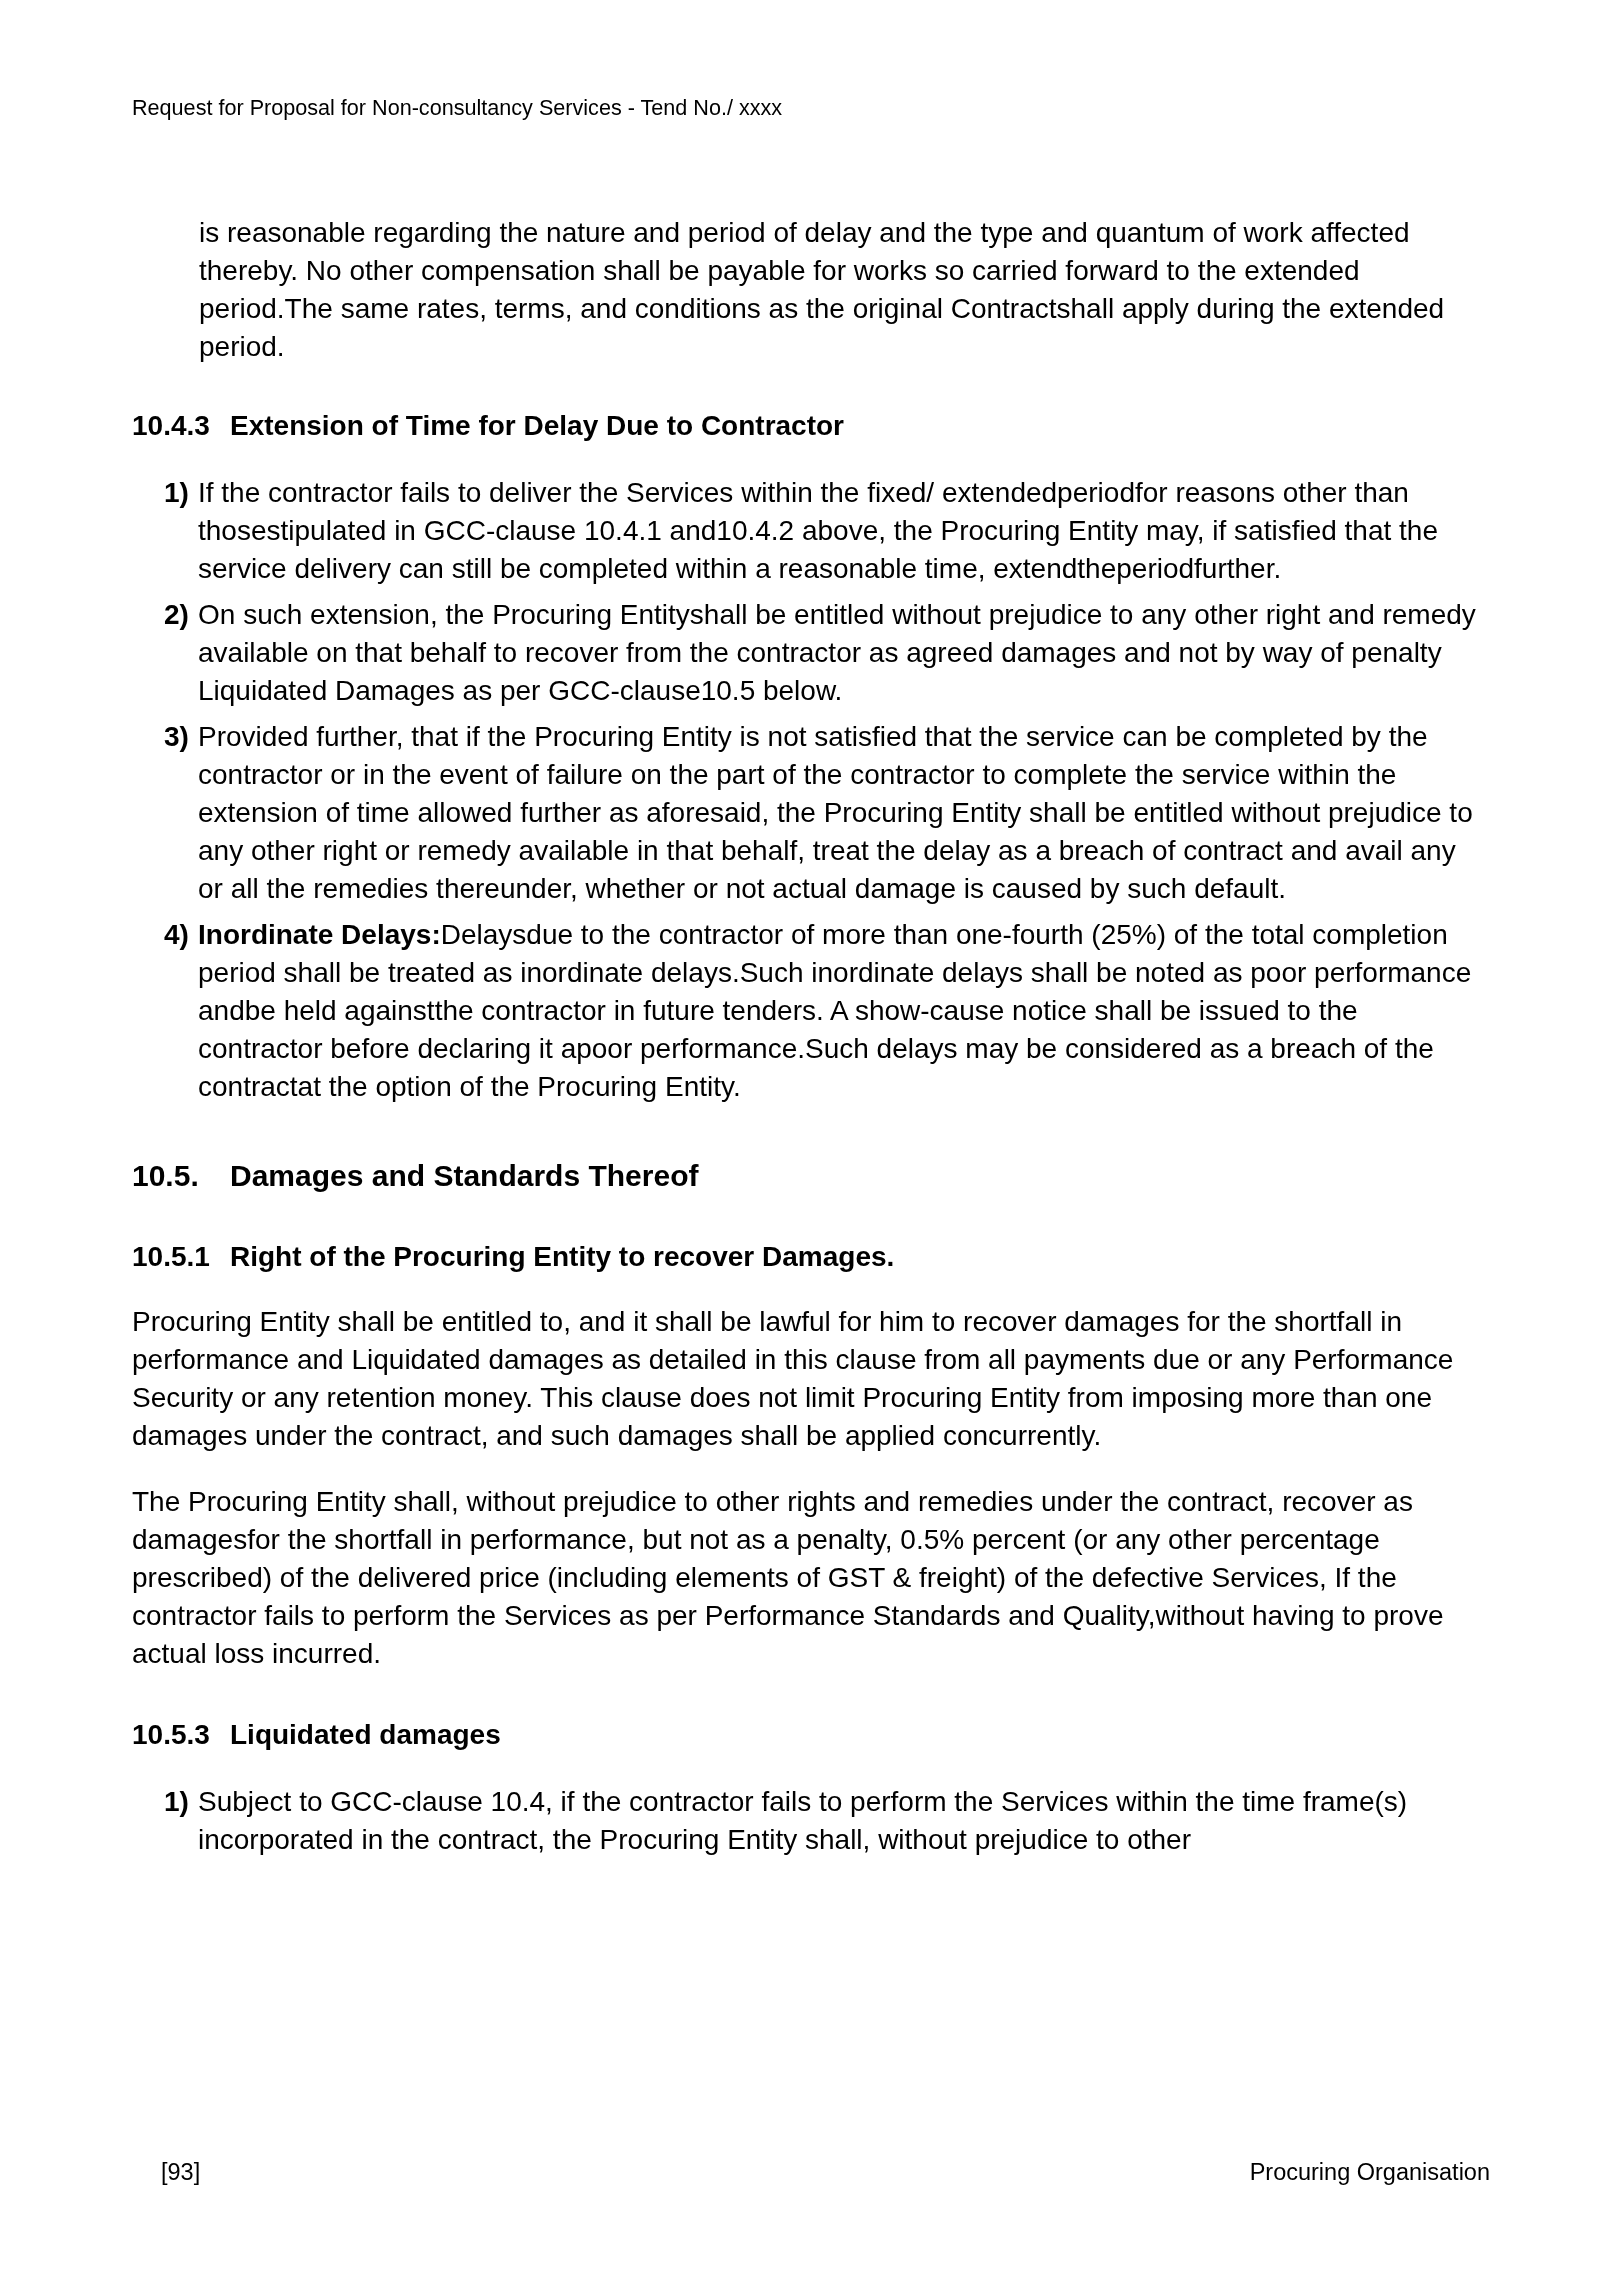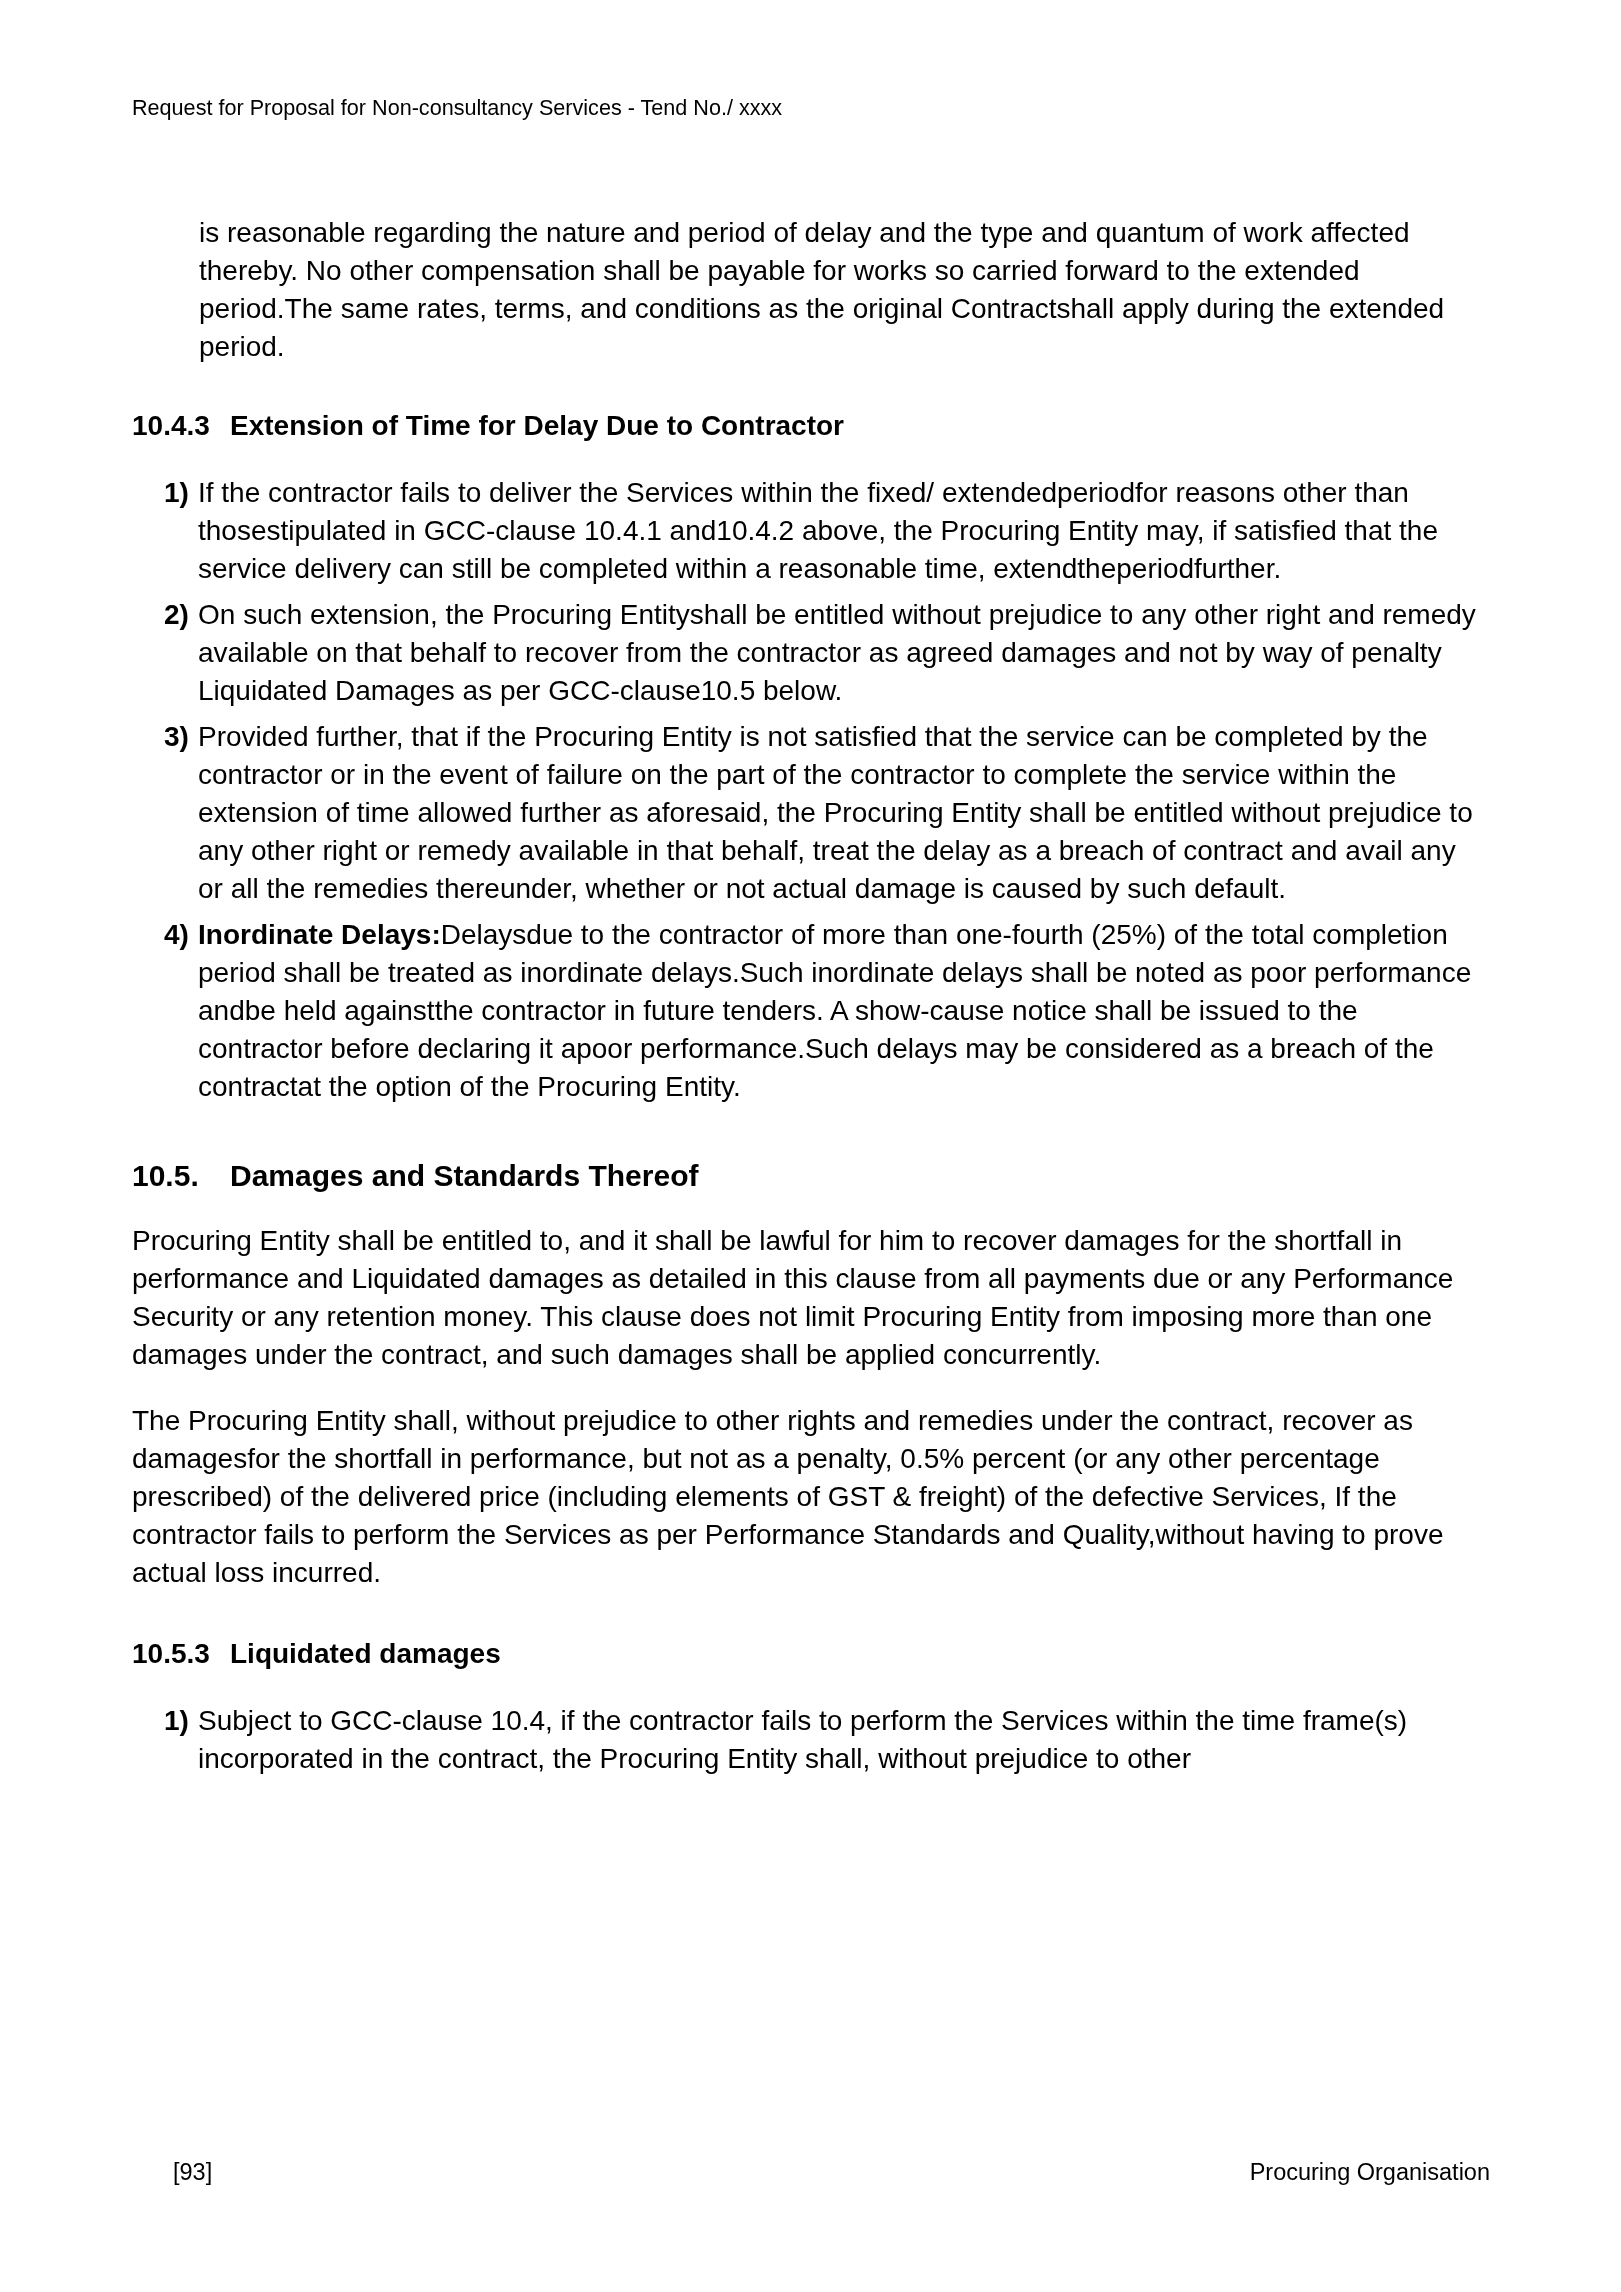--- a/index.html
+++ b/index.html
@@ -51,21 +51,21 @@
   .list-item + .list-item { margin-top: 7.8px; }
   .marker {
     flex: 0 0 34px;
     font-weight: 700;
   }
   .item-text { flex: 1; }
   .para { margin-top: 27.4px; }
   .bold-run { font-weight: 700; }
   .doc-footer {
     position: absolute;
-    left: 16px;
+    left: 4px;
     right: 0;
     bottom: 106px;
     padding: 0 131px 0 157px;
     display: flex;
     justify-content: space-between;
     font-size: 23.5px;
     line-height: 29px;
   }
 </style>
 </head>
@@ -101,20 +101,24 @@
       <span class="marker">4)</span>
       <span class="item-text"><span class="bold-run">Inordinate Delays:</span><span>Delaysdue to the contractor of more than one-fourth (25%) of the total completion period shall be treated as inordinate delays.Such inordinate delays shall be noted as poor performance andbe held againstthe contractor in future tenders. A show-cause notice shall be issued to the contractor before declaring it apoor performance.Such delays may be considered as a breach of the contractat the option of the Procuring Entity.</span></span>
     </div>
   </div>
 
   <div class="heading2">
     <span class="h-num">10.5.</span>
     <span class="h-title">Damages and Standards Thereof</span>
   </div>
 
+  <div class="heading3 mt-44">
+    <span class="h-num">10.5.1</span>
+    <span class="h-title">Right of the Procuring Entity to recover Damages.</span>
+  </div>
 
   <p class="para">Procuring Entity shall be entitled to, and it shall be lawful for him to recover damages for the shortfall in performance and Liquidated damages as detailed in this clause from all payments due or any Performance Security or any retention money. This clause does not limit Procuring Entity from imposing more than one damages under the contract, and such damages shall be applied concurrently.</p>
 
 
   <p class="para">The Procuring Entity shall, without prejudice to other rights and remedies under the contract, recover as damagesfor the shortfall in performance, but not as a penalty, 0.5% percent (or any other percentage prescribed) of the delivered price (including elements of GST &amp; freight) of the defective Services, If the contractor fails to perform the Services as per Performance Standards and Quality,without having to prove actual loss incurred.</p>
 
   <div class="heading3 mt-44">
     <span class="h-num">10.5.3</span>
     <span class="h-title">Liquidated damages</span>
   </div>

